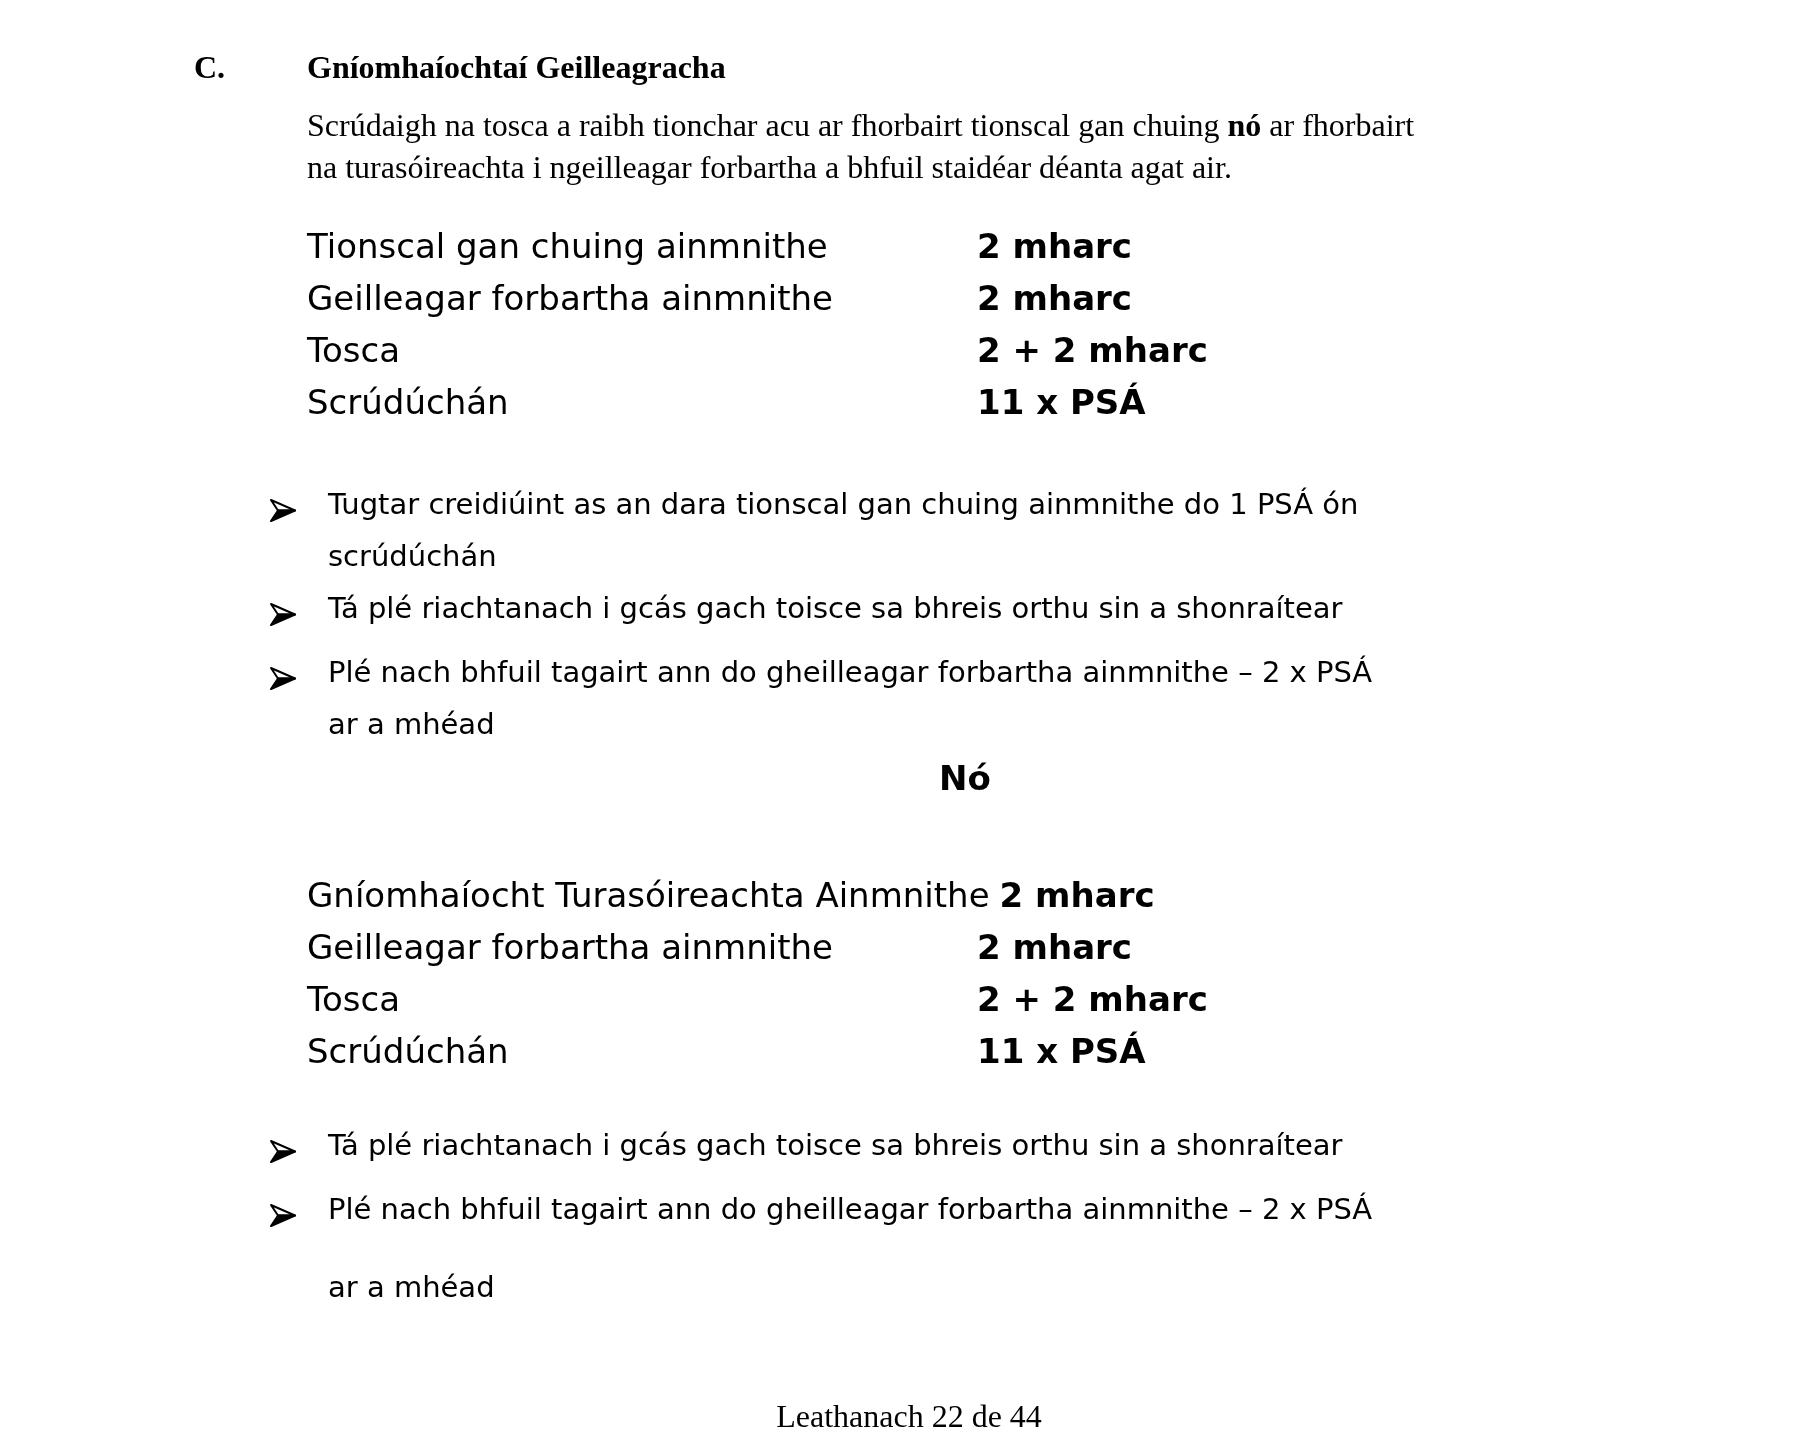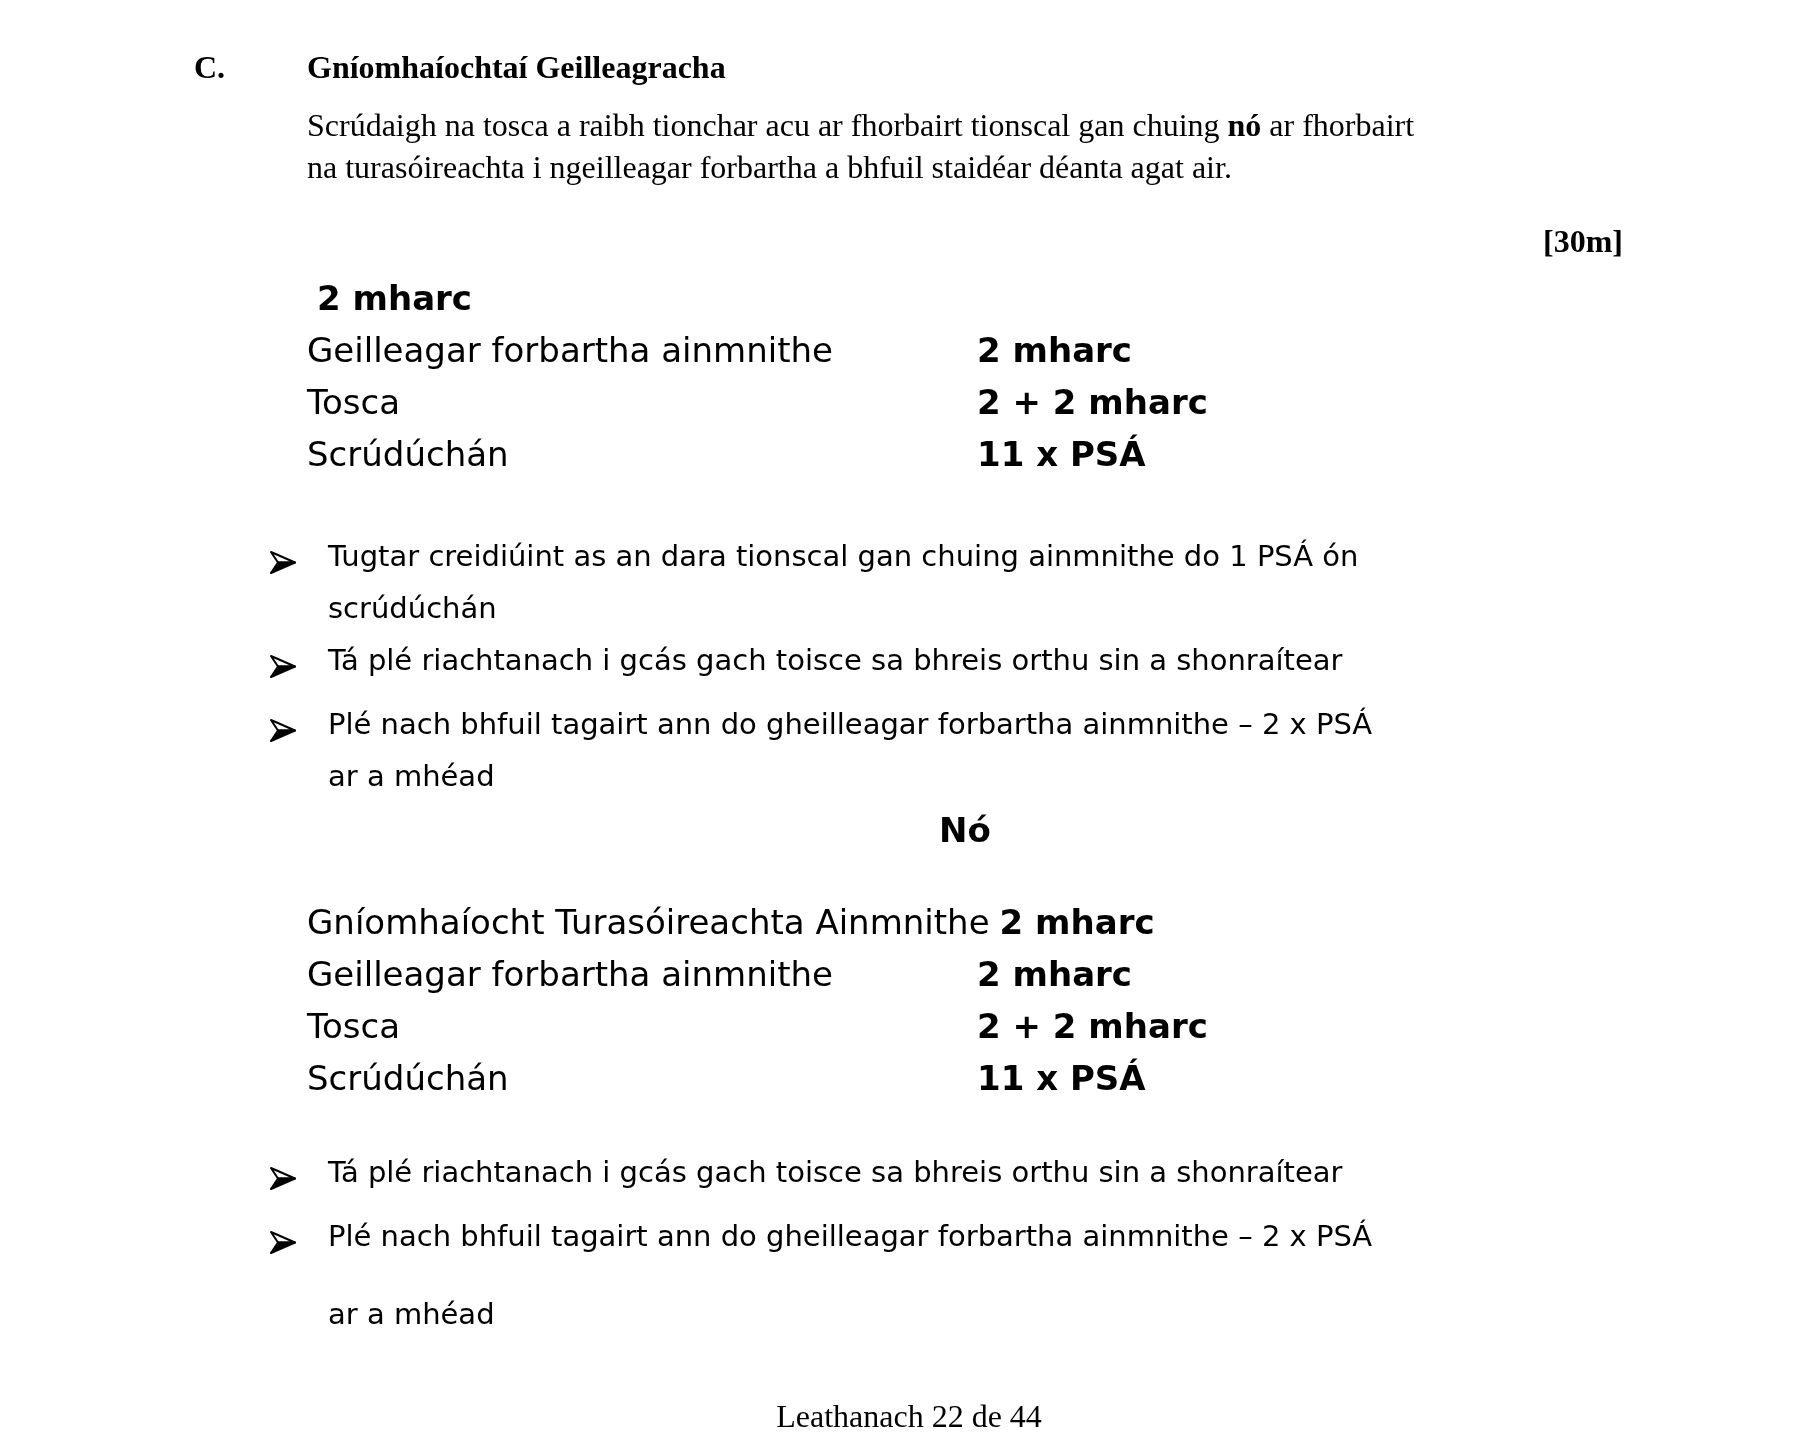--- a/index.html
+++ b/index.html
@@ -37,21 +37,21 @@
     font-size: 32px; line-height: 42px;
   }
 
   
   .scheme {
     margin-left: 113px;
     font-family: "DejaVu Sans", sans-serif;
     font-size: 34px; line-height: 52px;
   }
   .scheme-1 { margin-top: 10px; }
-  .scheme-2 { margin-top: 40px; }
+  .scheme-2 { margin-top: 65px; }
   .scheme-row { display: flex; }
   .scheme-label { flex: none; min-width: 660px; }
   .scheme-marks { flex: none; margin-left: 10px; font-weight: bold; }
 
   
   .bullets {
     font-family: "DejaVu Sans", sans-serif;
     font-size: 29px; line-height: 52px;
     list-style: none; margin: 0; padding: 0;
   }
@@ -87,24 +87,24 @@
   <div class="wrapper">
 
     <div class="heading-row">
       <span class="section-label">C.</span>
       <span class="section-title">Gníomhaíochtaí Geilleagracha</span>
     </div>
 
     <p class="intro"><span>Scrúdaigh na tosca a raibh tionchar acu ar fhorbairt tionscal gan chuing </span><span class="bold-word">nó</span><span> ar fhorbairt
 na turasóireachta i ngeilleagar forbartha a bhfuil staidéar déanta agat air.</span></p>
 
-    <div class="total-marks">[30m]</div>
 
     <div class="scheme scheme-1">
       <div class="scheme-row">
+        <span class="scheme-label">Tionscal gan chuing ainmnithe</span>
         <span class="scheme-marks">2 mharc</span>
       </div>
       <div class="scheme-row">
         <span class="scheme-label">Geilleagar forbartha ainmnithe</span>
         <span class="scheme-marks">2 mharc</span>
       </div>
       <div class="scheme-row">
         <span class="scheme-label">Tosca</span>
         <span class="scheme-marks">2 + 2 mharc</span>
       </div>

